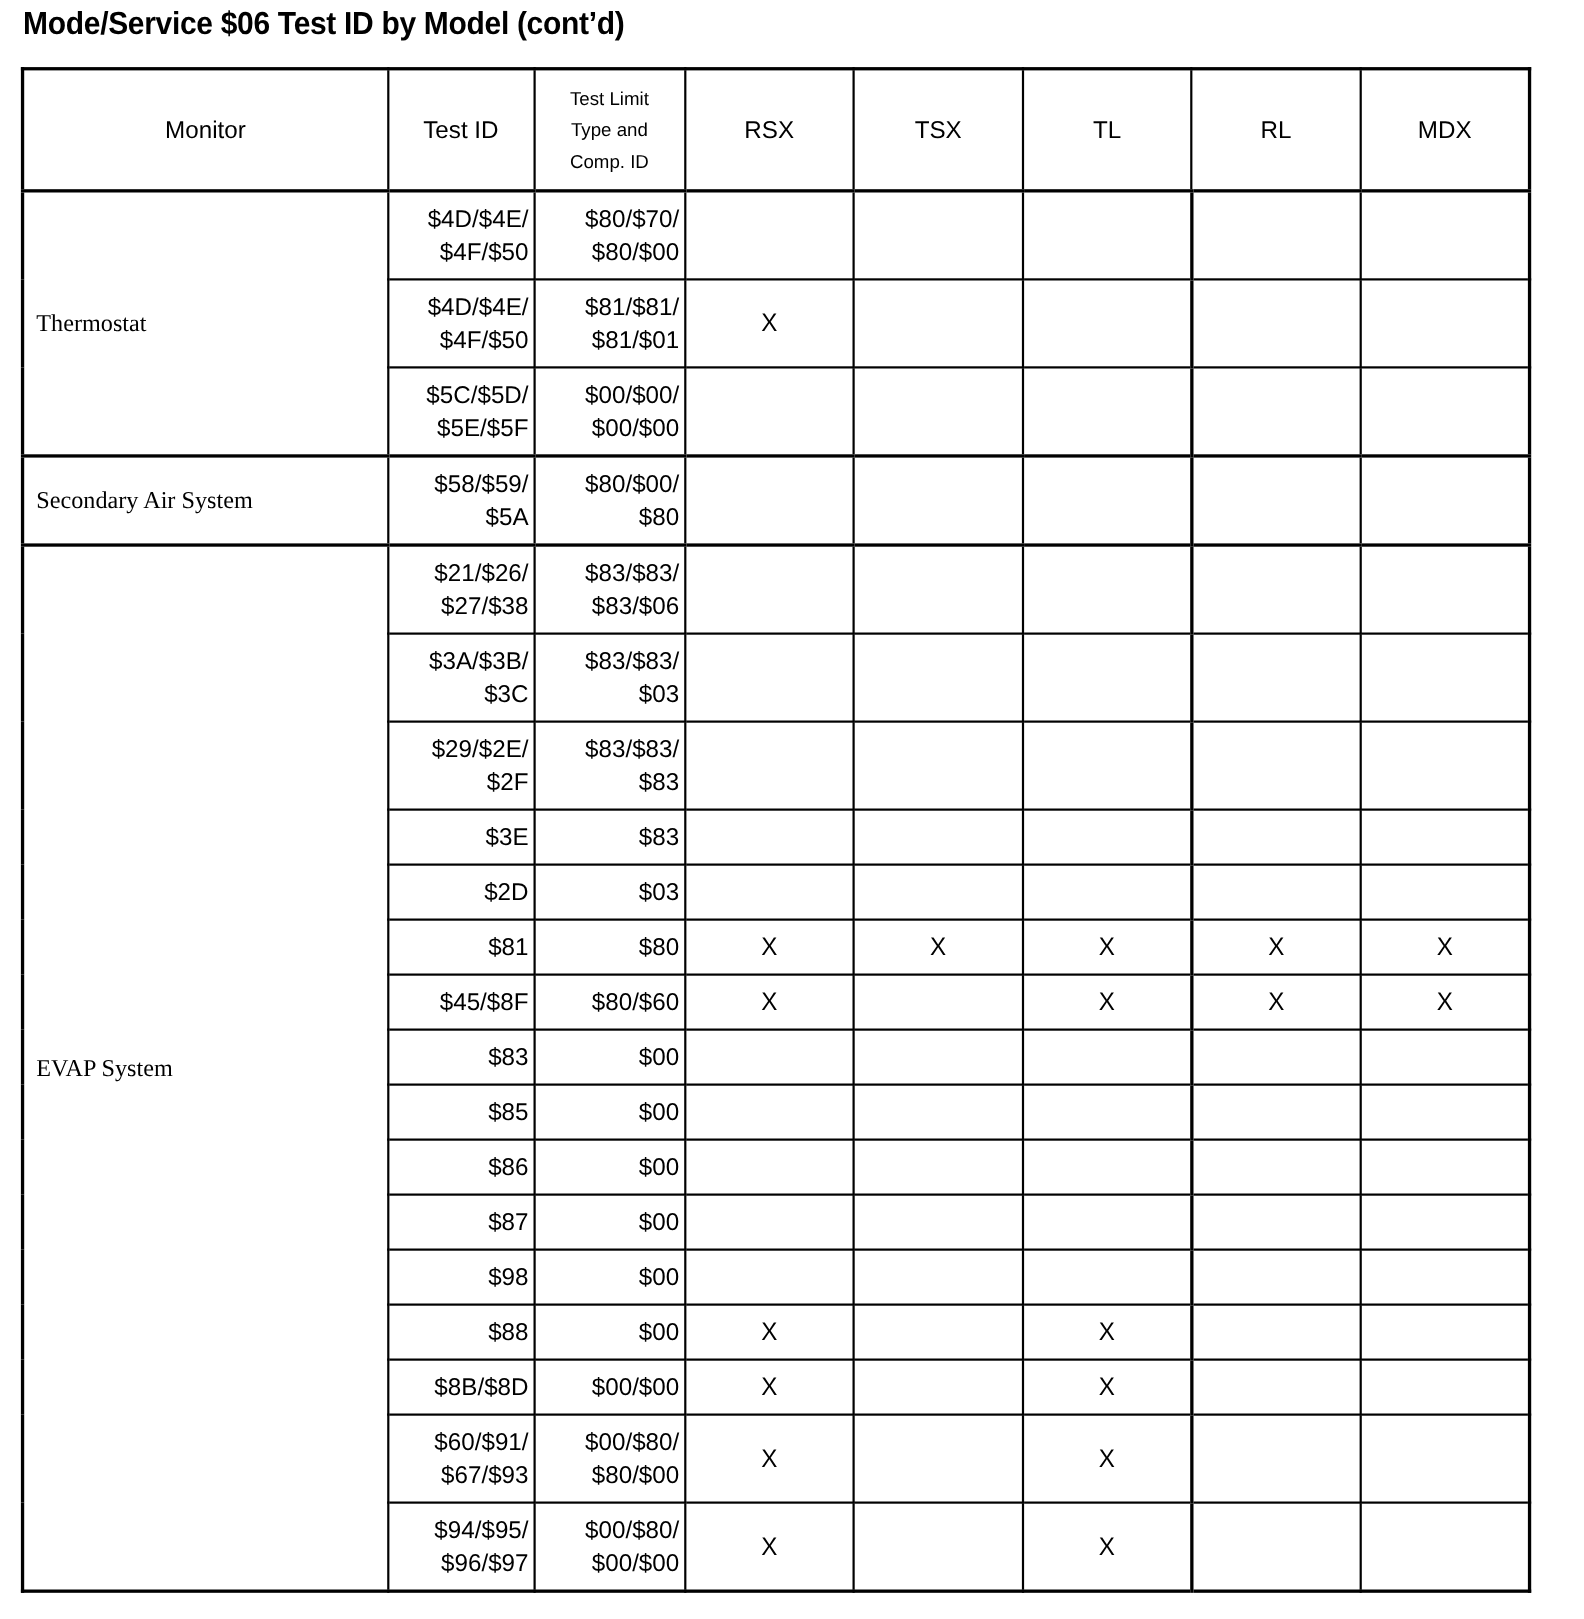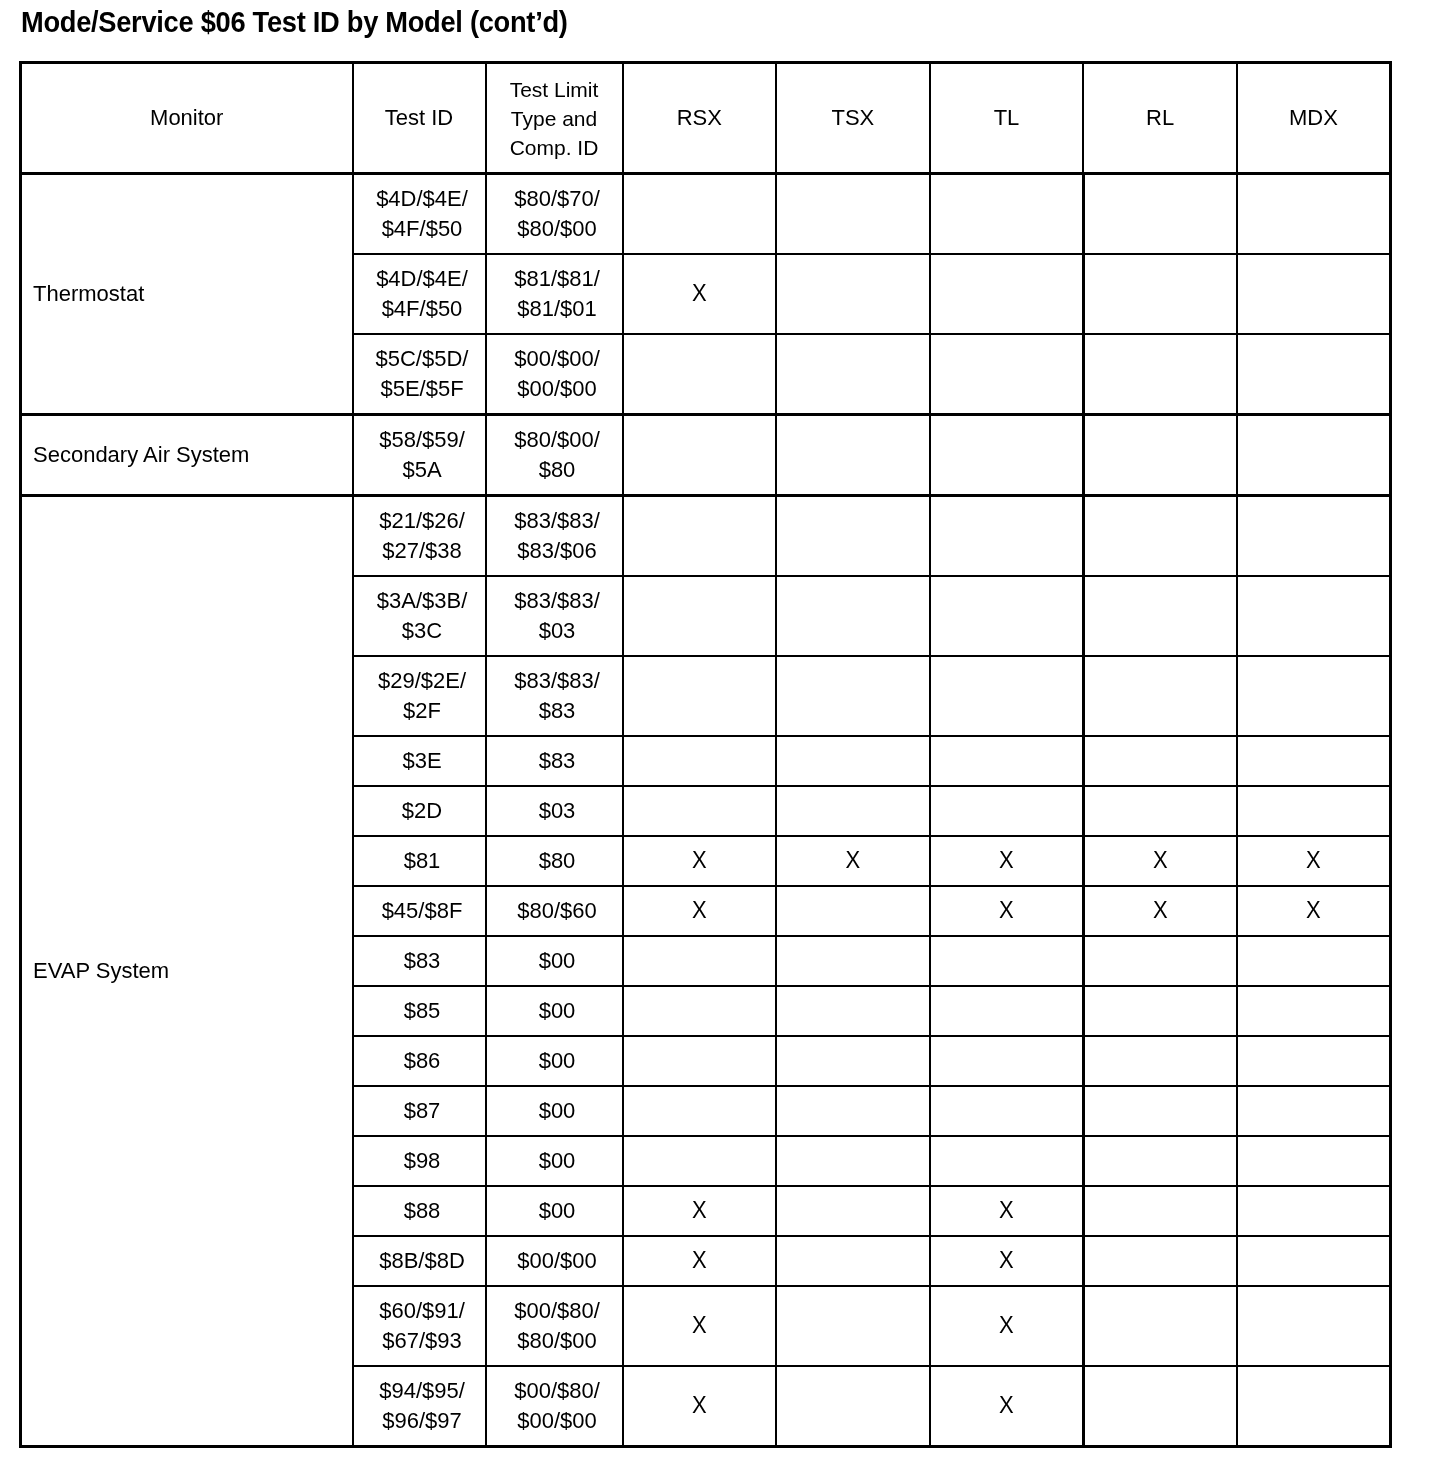--- a/index.html
+++ b/index.html
@@ -17,23 +17,23 @@
       position: absolute; left: 19px; top: 61px;
       width: 1370px; border-collapse: collapse; table-layout: fixed;
       font-size: 22px;
     }
     td, th {
       border: 2px solid #000; padding: 0; vertical-align: middle;
       font-weight: normal; line-height: 30px;
     }
     table { border: 3px solid #000; }
     th { text-align: center; height: 108px; }
-    th.hdr-small { font-size: 21px; line-height: 29px; }
-    td.mon { text-align: left; padding-left: 11px; }
-    td.tid, td.lim { text-align: center; padding-left: 10px; padding-right: 4px; }
+    th.hdr-small { font-size: 17px; line-height: 29px; }
+    td.mon { text-align: left; padding-left: 11px; font-family: Liberation Serif, serif; }
+    td.tid, td.lim { text-align: right; padding-left: 10px; padding-right: 4px; }
     td.mark { text-align: center; }
     tr.r2 td { height: 78px; }
     tr.r1 td { height: 48px; }
     .thick-top td, .thick-top th { border-top: 3px solid #000; }
     col.c-mon { width: 332px; }
     col.c-tid { width: 133px; }
     col.c-lim { width: 137px; }
     col.c-mod { width: 153.6px; }
     .thick-left { border-left: 3px solid #000; }
     .x { display: inline-block; transform: scaleY(1.05); }

